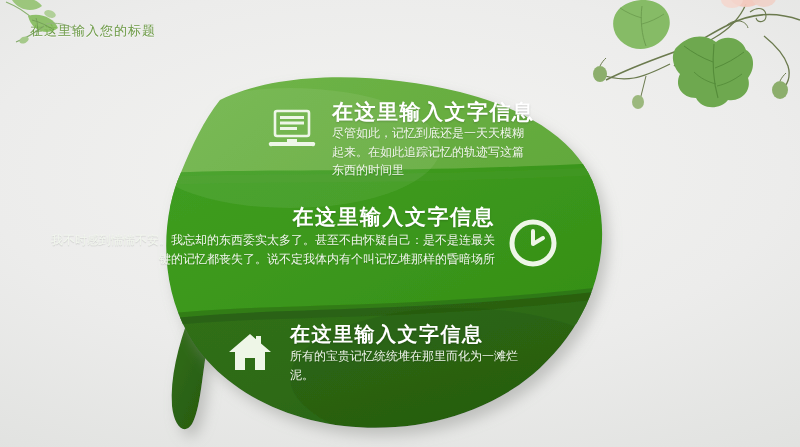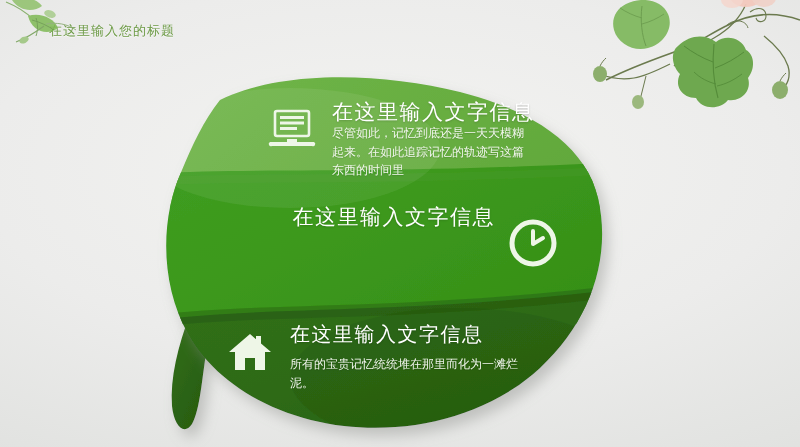--- a/index.html
+++ b/index.html
@@ -16,21 +16,21 @@
     width: 800px;
     height: 447px;
     overflow: hidden;
     background:
       radial-gradient(ellipse 120% 100% at 48% 38%, #f3f3f1 0%, #ececeb 42%, #e2e3e1 72%, #d8dad7 100%);
   }
 
   
   .slide-title {
     position: absolute;
-    left: 49px;
+    left: 30px;
     top: 22px;
     font-size: 13px;
     letter-spacing: 1px;
     color: #6d9b46;
     white-space: nowrap;
     text-shadow: 0 1px 0 rgba(255,255,255,.6);
   }
 
   
   .corner-sprig {
@@ -67,21 +67,21 @@
   }
 
   
   .band {
     position: absolute;
     color: #ffffff;
   }
 
   .band-head {
     font-size: 21px;
-    font-weight: normal;
+    font-weight: bold;
     letter-spacing: 1.5px;
     line-height: 1.15;
     color: #ffffff;
     text-shadow: 0 1px 2px rgba(0,0,0,.18);
     white-space: nowrap;
   }
   .band-body {
     font-size: 12px;
     line-height: 1.55;
     color: #f2f7ee;
@@ -146,21 +146,21 @@
     height: 46px;
   }
   .sec3 .txt {
     position: absolute;
     left: 185px;
     top: 0px;
     width: 230px;
     text-align: left;
   }
   .sec3 .band-head { font-size: 20px; }
-  .sec3 .band-body { margin-top: 9px; }
+  .sec3 .band-body { margin-top: 1px; }
 
   .icon-svg { width: 100%; height: 100%; display: block; }
 </style>
 </head>
 <body>
 
 <div id="slide">
 
   <div class="slide-title">在这里输入您的标题</div>
 
@@ -304,20 +304,21 @@
 
   <div class="band sec2">
     <div class="icon-box">
       <svg class="icon-svg" viewBox="0 0 52 52">
         <circle cx="26" cy="26" r="21" fill="none" stroke="#eef6e7" stroke-width="5"></circle>
         <path d="M26 14 V27 L36 21" fill="none" stroke="#eef6e7" stroke-width="4" stroke-linecap="round" stroke-linejoin="round"></path>
       </svg>
     </div>
     <div class="txt">
       <div class="band-head">在这里输入文字信息</div>
+      <div class="band-body">我不时感到惴惴不安。我忘却的东西委实太多了。甚至不由怀疑自己：是不是连最关键的记忆都丧失了。说不定我体内有个叫记忆堆那样的昏暗场所</div>
     </div>
   </div>
 
   <div class="band sec3">
     <div class="icon-box">
       <svg class="icon-svg" viewBox="0 0 46 46">
         <rect x="29" y="6" width="5" height="12" fill="#eef6e7"></rect>
         <path d="M23 4 L44 22 H38 V40 H28 V28 H18 V40 H8 V22 H2 Z" fill="#eef6e7"></path>
       </svg>
     </div>

